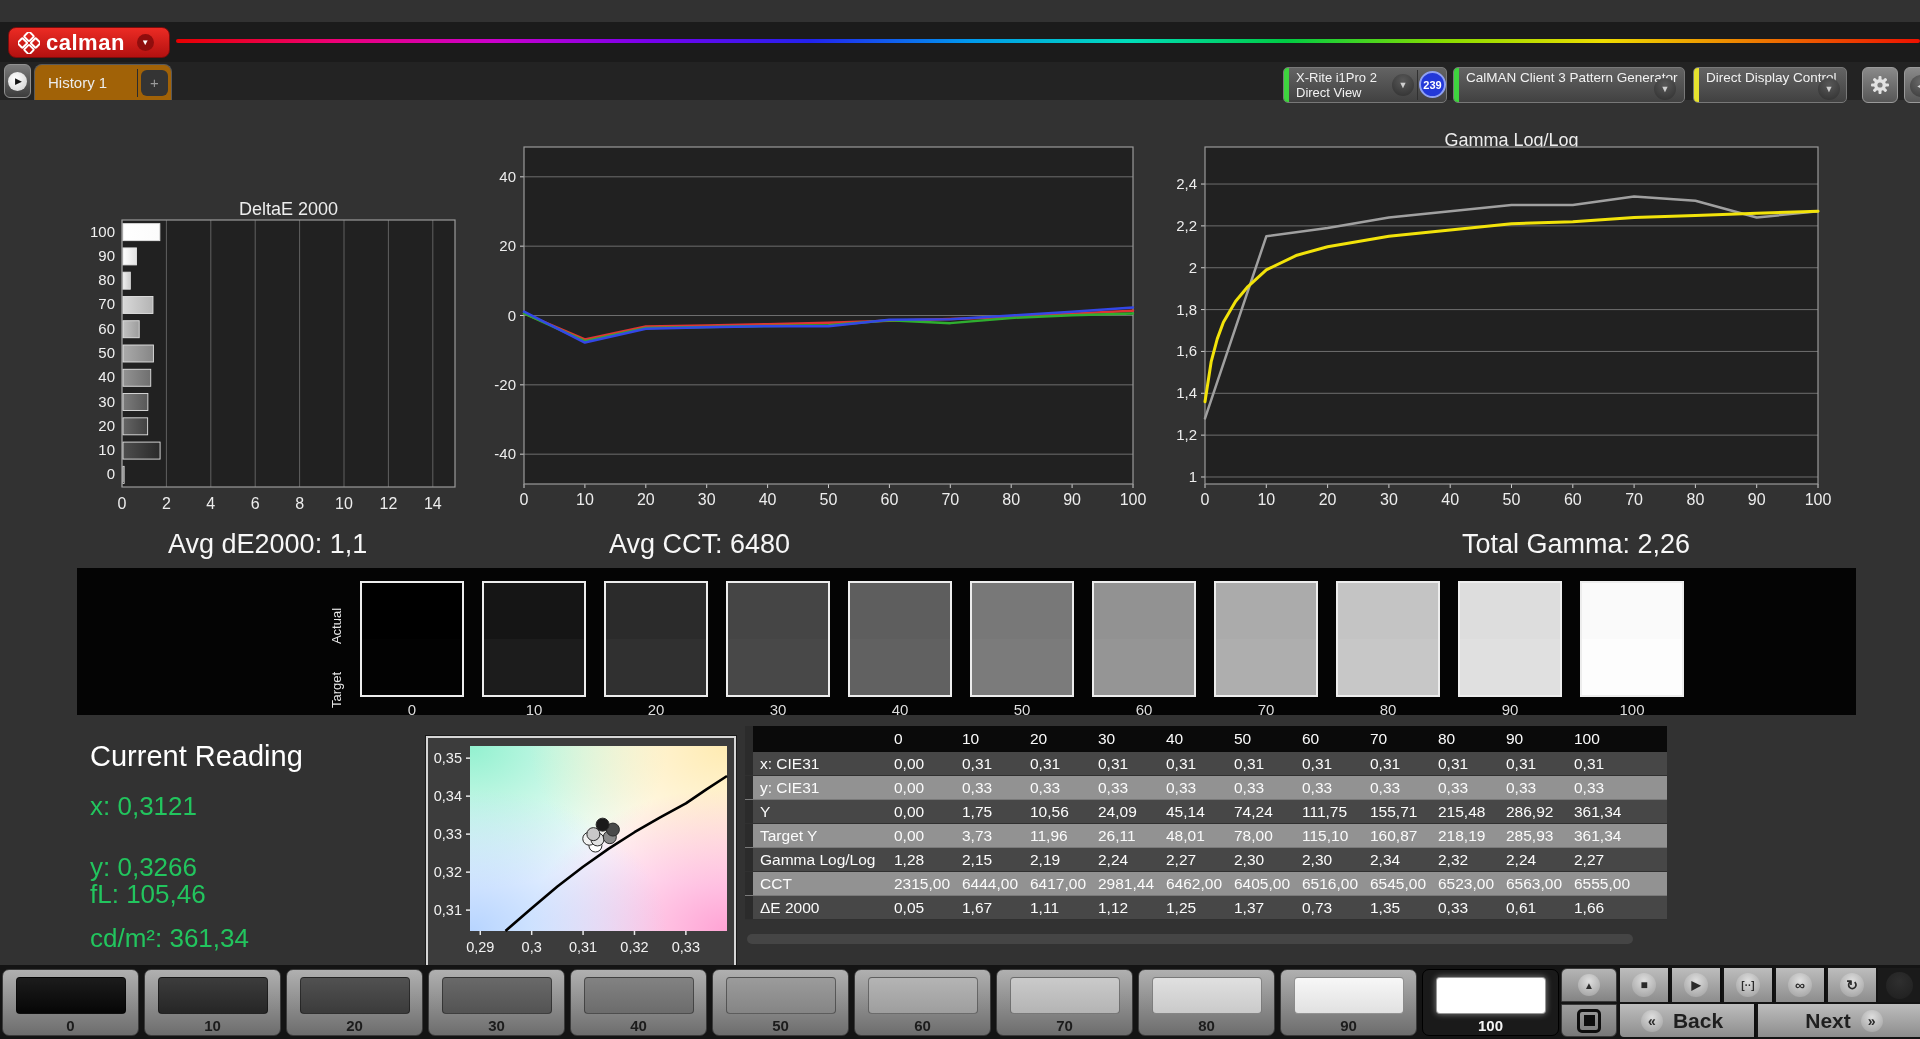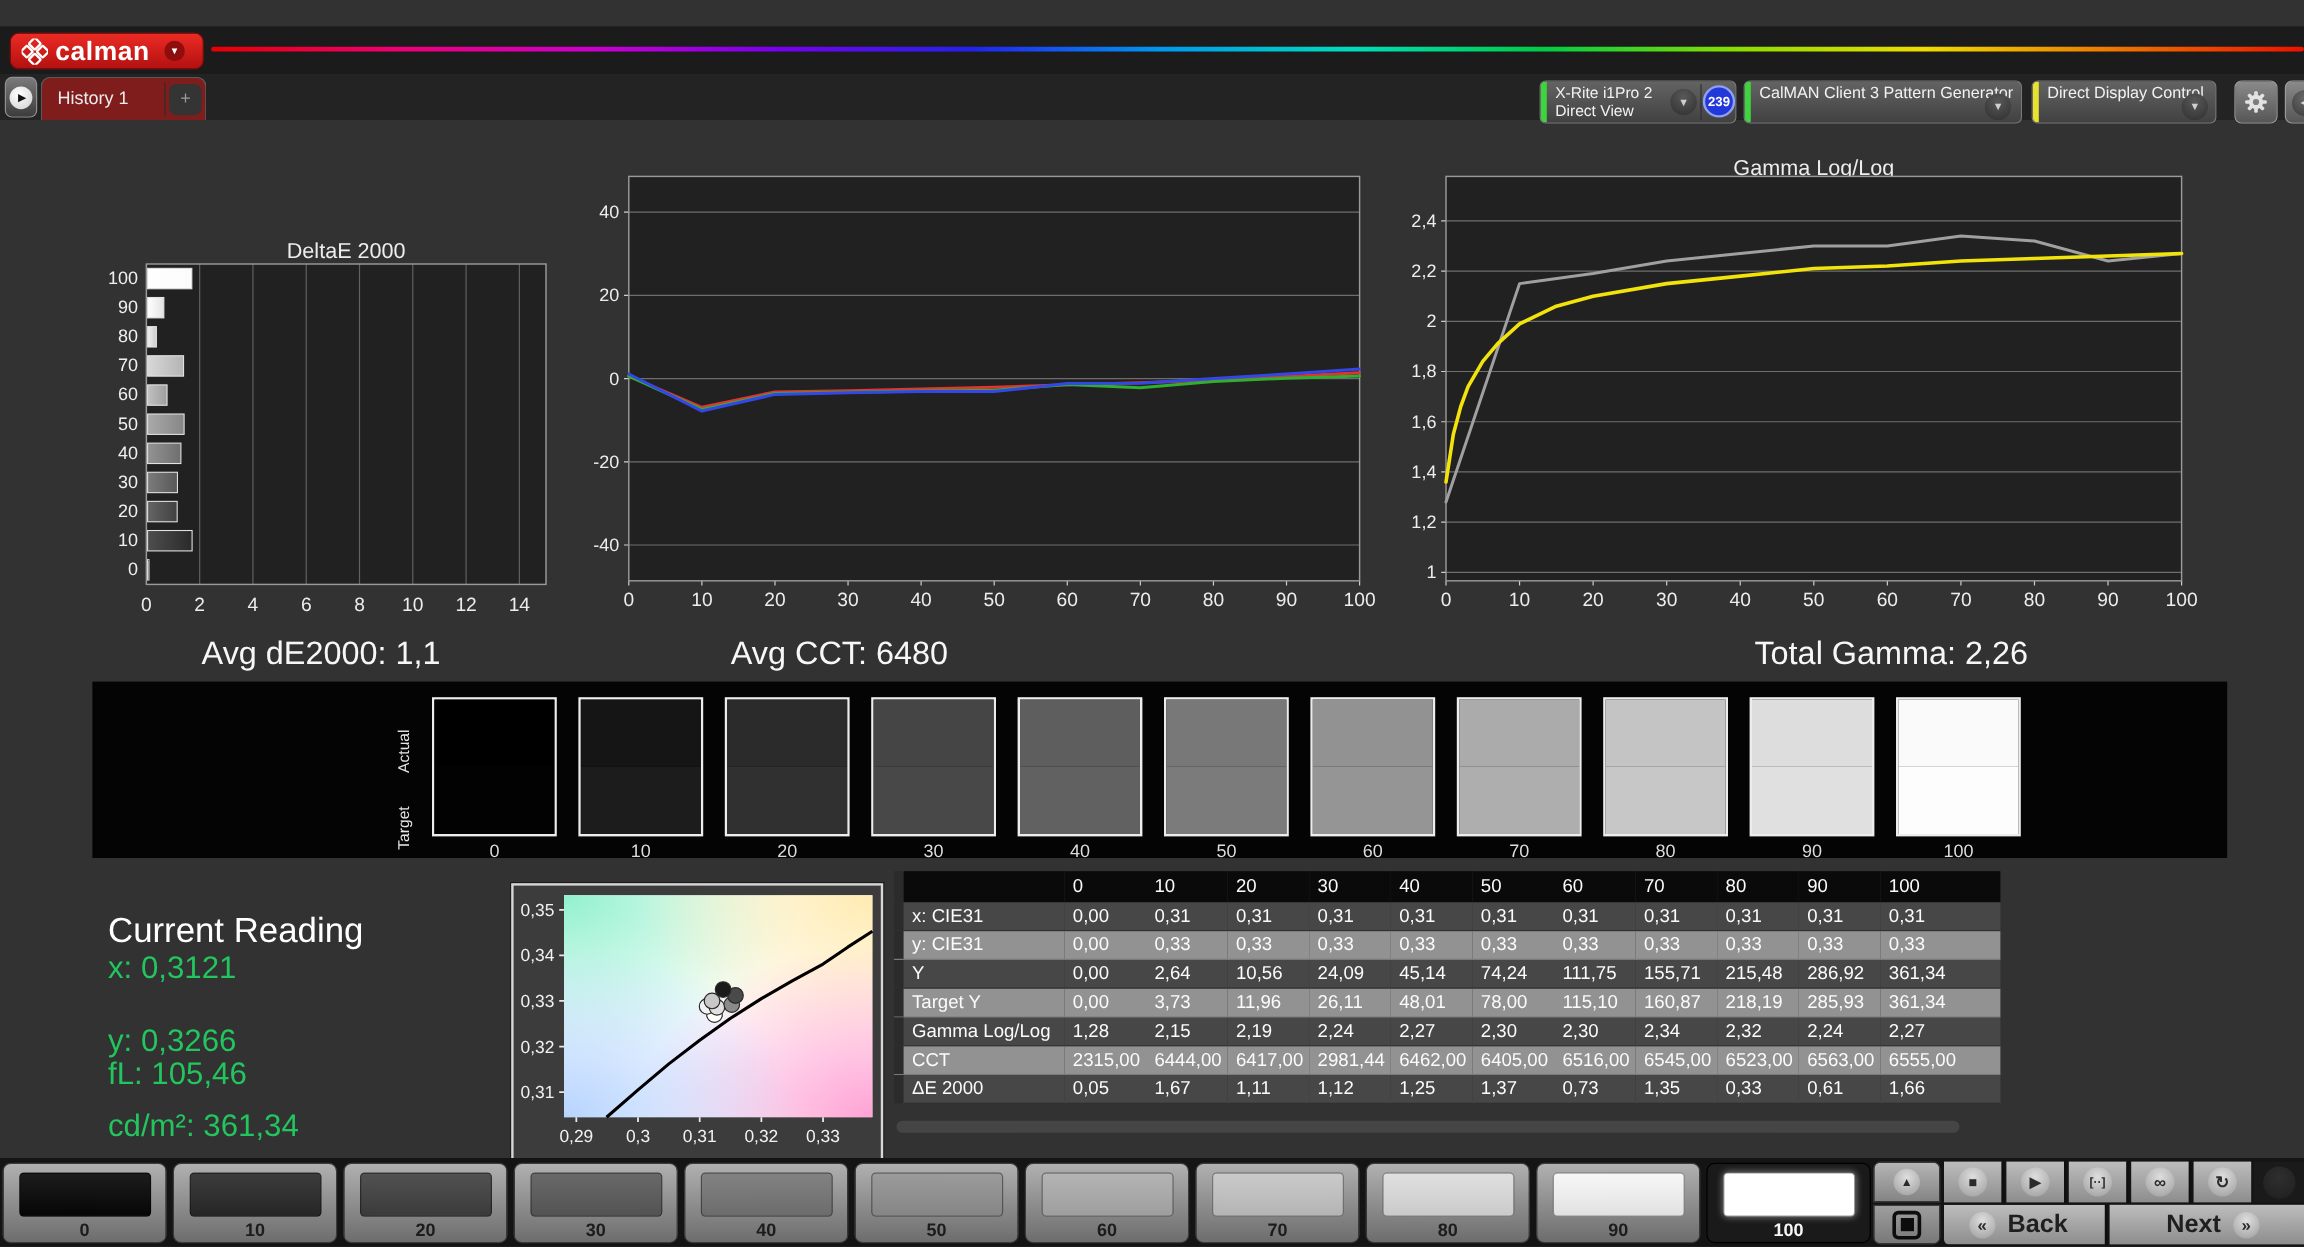--- a/index.html
+++ b/index.html
@@ -23,21 +23,21 @@
   .logo-btn .ltext { color:#fff; font-size:22px; font-weight:bold; letter-spacing:0.5px; margin-left:6px; }
   .caret-circle { width:17px; height:17px; border-radius:50%; background:#8f0d0d; color:#fff; font-size:8px;
     display:flex; align-items:center; justify-content:center; margin-left:12px; }
   .rainbow { position:absolute; left:176px; top:17px; width:1744px; height:4px; border-radius:2px; }
 
   
   .tabbar { left:0; top:62px; width:1920px; height:38px; background:#232323; }
   .navplay { position:absolute; left:4px; top:2px; width:27px; height:34px; border-radius:6px;
     background:linear-gradient(180deg,#7a7a7a,#3c3c3c); border:1px solid #909090; display:flex; align-items:center; justify-content:center; }
   .navplay .circ { width:19px; height:19px; border-radius:50%; background:radial-gradient(circle at 40% 35%,#ffffff,#cfcfcf); color:#111; font-size:9px; display:flex; align-items:center; justify-content:center; padding-left:2px; }
-  .tabgroup { position:absolute; left:34px; top:2px; width:138px; height:36px; background:#7f1d1d; border:1px solid #5a5a5a; border-bottom:none; border-radius:8px 8px 0 0;padding-left:20px; }
+  .tabgroup { position:absolute; left:34px; top:2px; width:138px; height:36px; background:#a16207; border:1px solid #5a5a5a; border-bottom:none; border-radius:8px 8px 0 0;padding-left:20px; }
   .tabgroup .tlabel { position:absolute; left:13px; top:9px; font-size:15px; color:#ececec; }
   .tabgroup .tdivider { position:absolute; left:102px; top:4px; width:1px; height:28px; background:#2c2c2c; }
   .tabgroup .tplus { position:absolute; left:106px; top:5px; width:27px; height:26px; border-radius:6px; background:#343434; color:#9a9a9a; font-size:15px; text-align:center; line-height:26px; }
 
   
   .devbox { position:absolute; top:5px; height:36px; border-radius:5px; background:linear-gradient(180deg,#636363,#414141);
     border:1px solid #787878; overflow:hidden; }
   .devstrip { position:absolute; left:0; top:0; width:5px; height:100%; }
   .devline1 { position:absolute; left:12px; top:2px; font-size:13px; color:#f2f2f2; white-space:nowrap; }
   .devline2 { position:absolute; left:12px; top:17px; font-size:13px; color:#f2f2f2; white-space:nowrap; }
@@ -60,21 +60,21 @@
 
   
   .strip { left:77px; top:568px; width:1779px; height:147px; background:#040404; }
   .striplabel { position:absolute; width:60px; height:16px; font-size:13px; color:#e6e6e6;
     transform:rotate(-90deg); transform-origin:left bottom; text-align:center; }
   .stripswatch { position:absolute; top:13px; width:104px; height:116px; border:2px solid #ededed; }
   .stripswatch .half { position:absolute; left:0; width:100%; height:50%; }
   .striplvl { position:absolute; top:133px; width:104px; text-align:center; font-size:15px; color:#dcdcdc; }
 
   
-  .cr-title { left:90px; top:760px; font-size:29px; color:#ffffff; }
+  .cr-title { left:90px; top:740px; font-size:29px; color:#ffffff; }
   .cr-line { position:absolute; left:90px; font-size:26px; color:#22c55e; }
 
   
   .ciepanel { left:426px; top:736px; width:310px; height:231px; background:#3c3c3c; border:2px solid #d6d6d6; box-shadow:0 0 0 1px #1a1a1a; }
 
   
   #grayscale-table { position:absolute; left:745px; top:726px; display:grid;
     grid-template-columns:8px 134px repeat(10,68px) 100px; }
   .tcell { font-size:15.5px; color:#fbfbfb; padding:0 0 0 7px; display:flex; align-items:center; height:24px; white-space:nowrap; }
   .thead { height:26px; background:#0a0a0a; }
@@ -528,21 +528,21 @@
       <div class="tcell rowlight">0,33</div>
       <div class="tcell rowlight">0,33</div>
       <div class="tcell rowlight">0,33</div>
       <div class="tcell rowlight">0,33</div>
       <div class="tcell rowlight">0,33</div>
       <div class="tcell rowlight">0,33</div>
       <div class="tcell rowlight">0,33</div>
       <div class="tcell rowdark gutter"></div>
       <div class="tcell rowdark">Y</div>
       <div class="tcell rowdark">0,00</div>
-      <div class="tcell rowdark">2,64</div>
+      <div class="tcell rowdark">1,75</div>
       <div class="tcell rowdark">10,56</div>
       <div class="tcell rowdark">24,09</div>
       <div class="tcell rowdark">45,14</div>
       <div class="tcell rowdark">74,24</div>
       <div class="tcell rowdark">111,75</div>
       <div class="tcell rowdark">155,71</div>
       <div class="tcell rowdark">215,48</div>
       <div class="tcell rowdark">286,92</div>
       <div class="tcell rowdark">361,34</div>
       <div class="tcell rowlight gutter"></div>

